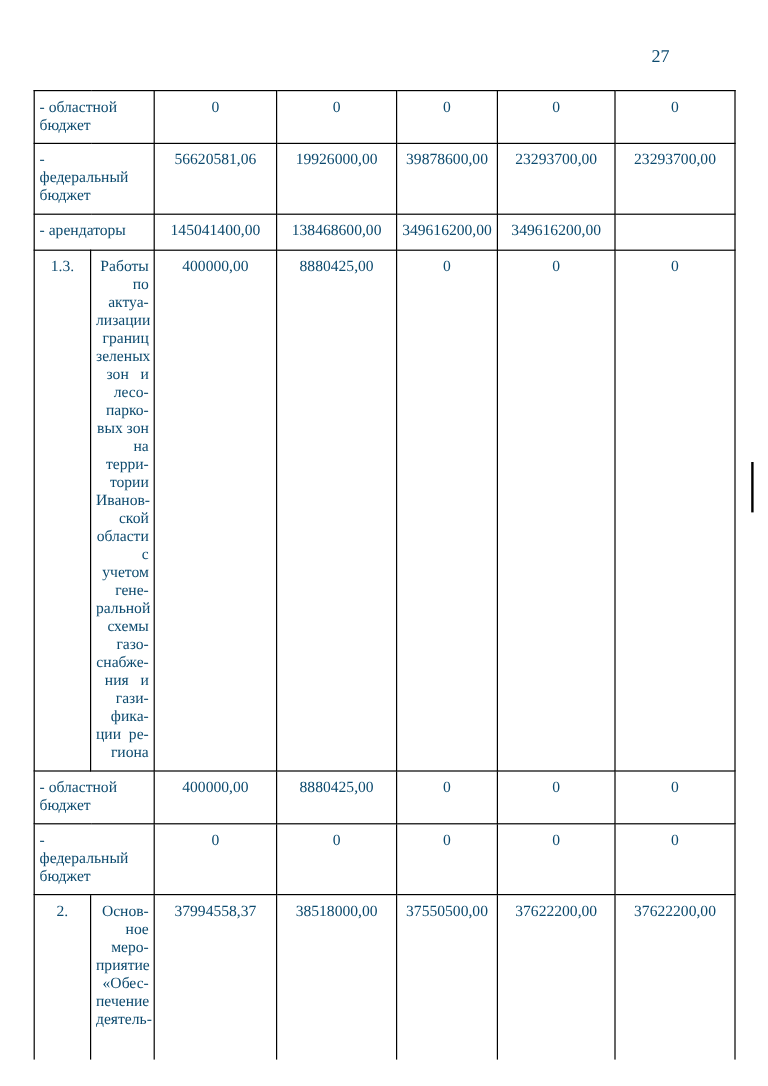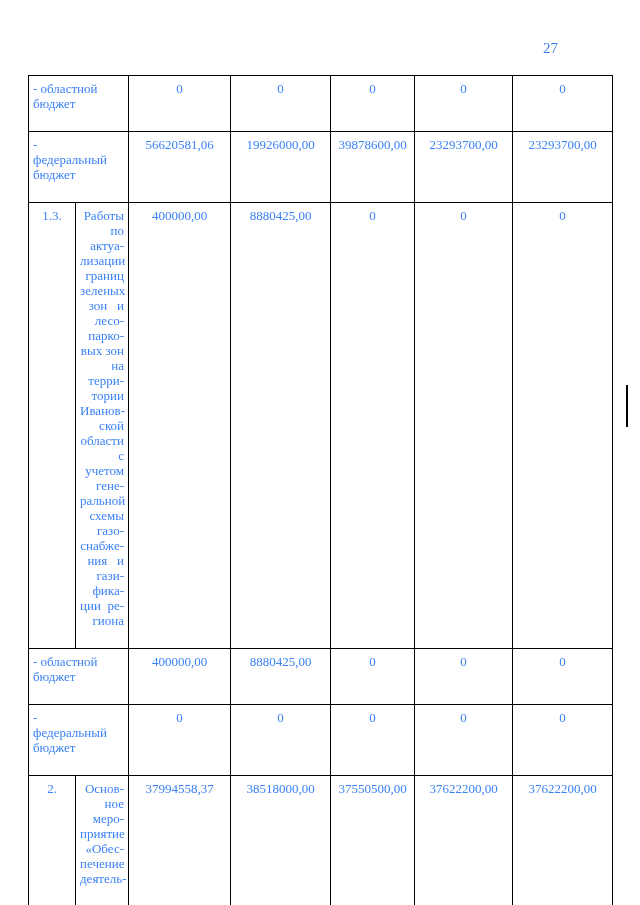--- a/index.html
+++ b/index.html
@@ -6,21 +6,21 @@
     margin: 0;
     padding: 0;
     background: #ffffff;
   }
   .page {
     position: relative;
     width: 640px;
     height: 905px;
     background: #ffffff;
     font-family: "Liberation Serif", serif;
-    color: #3b82f6;
+    color: #0c4a6e;
     overflow: hidden;
   }
   .page-number {
     position: absolute;
     top: 40px;
     left: 543px;
     font-size: 15px;
   }
   table.budget {
     position: absolute;
@@ -28,21 +28,21 @@
     left: 28px;
     width: 584px;
     border-collapse: collapse;
     table-layout: fixed;
   }
   table.budget td {
     border: 1px solid #000000;
     vertical-align: top;
     font-size: 13px;
     line-height: 15px;
-    padding: 5px 4px 20px 4px;
+    padding: 5px 4px 8px 4px;
     overflow: hidden;
   }
   td.label {
     text-align: left;
     white-space: pre-wrap;
     padding-left: 5px;
   }
   td.rownum {
     text-align: center;
     padding-left: 5px;
@@ -99,20 +99,28 @@
     <tr style="height:43px">
       <td colspan="2" class="label">-          федеральный
 бюджет</td>
       <td class="val">56620581,06</td>
       <td class="val">19926000,00</td>
       <td class="val">39878600,00</td>
       <td class="val">23293700,00</td>
       <td class="val">23293700,00</td>
     </tr>
 
+    <tr style="height:30px">
+      <td colspan="2" class="label">- арендаторы</td>
+      <td class="val">145041400,00</td>
+      <td class="val">138468600,00</td>
+      <td class="val">349616200,00</td>
+      <td class="val">349616200,00</td>
+      <td class="val"></td>
+    </tr>
 
     <tr style="height:423px">
       <td class="rownum">1.3.</td>
       <td class="name">Работы
 по
 актуа-
 лизации
 границ
 зеленых
 зон   и

